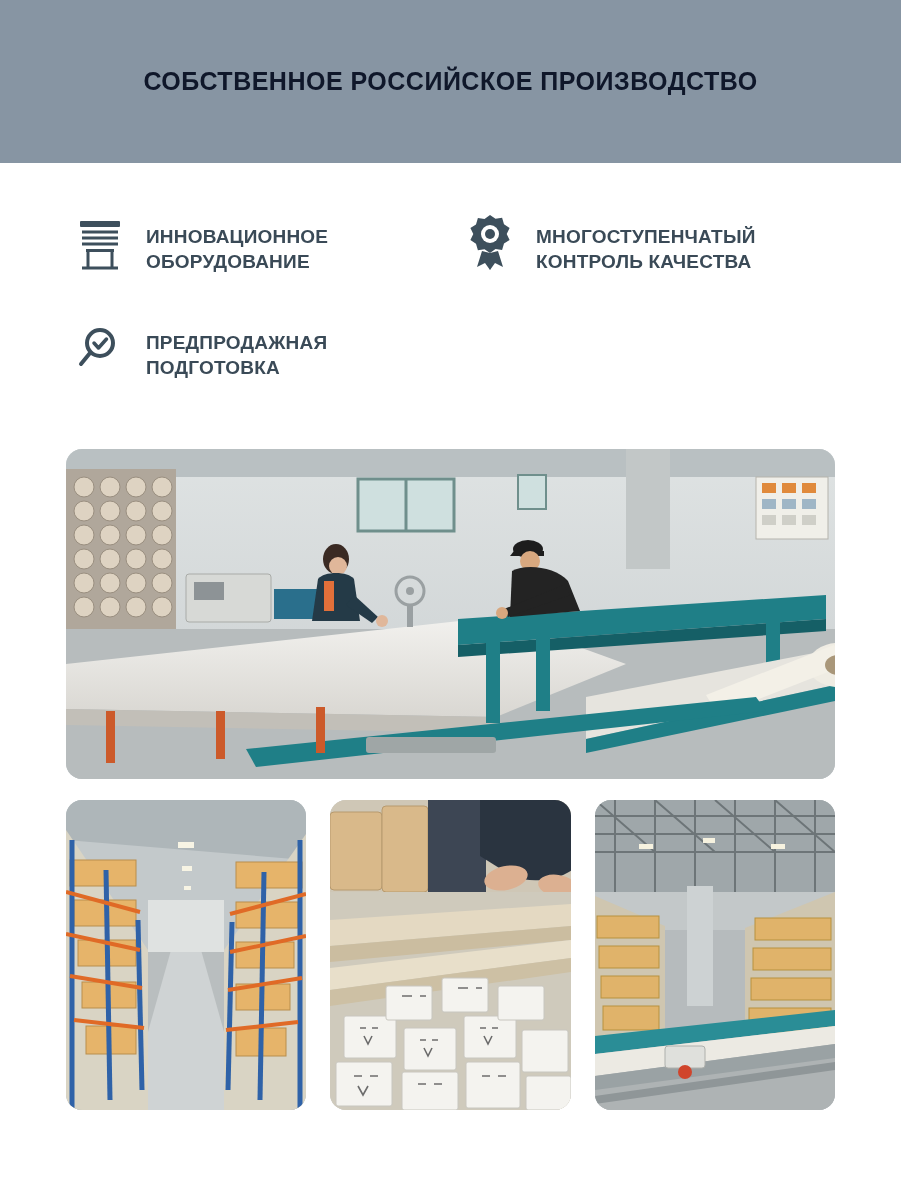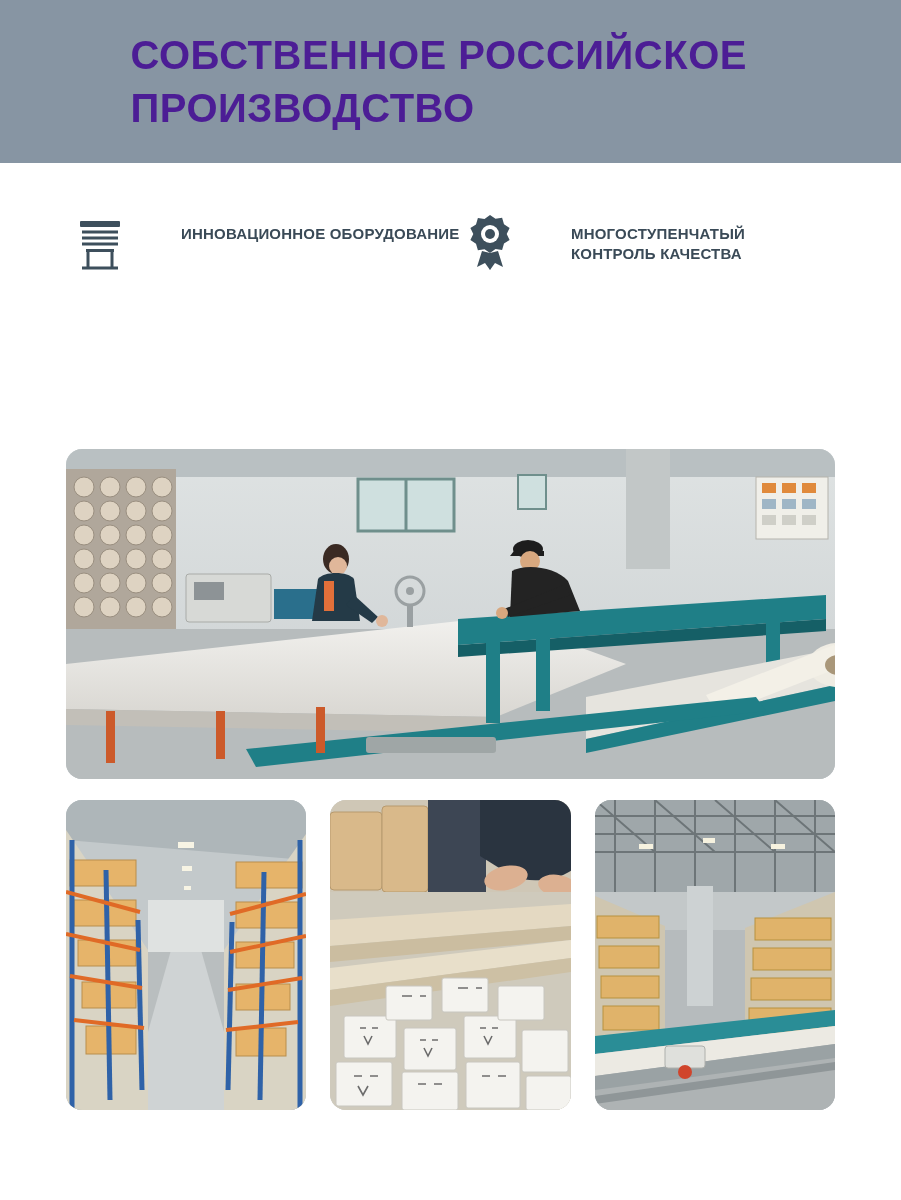--- a/index.html
+++ b/index.html
@@ -21,26 +21,26 @@
   
   .header {
     width: 901px;
     height: 163px;
     background: #8795a3;
     display: flex;
     align-items: center;
     justify-content: center;
   }
   .header-title {
-    color: #4c1d95;
-    font-size: 40px;
+    color: #0f172a;
+    font-size: 25px;
     font-weight: bold;
     line-height: 1.32;
     letter-spacing: 0.5px;
-    text-align: left;
+    text-align: center;
     text-transform: uppercase;
     max-width: 640px;
   }
 
   
   .features {
     position: absolute;
     top: 215px;
     left: 72px;
     width: 760px;
@@ -57,28 +57,27 @@
     width: 56px;
     height: 60px;
     flex: 0 0 56px;
     display: flex;
     align-items: center;
     justify-content: center;
     color: #3d4f5c;
   }
   .feature .ftext {
     color: #3a4a57;
-    font-size: 15px;
+    font-size: 19px;
     font-weight: bold;
     line-height: 1.33;
     letter-spacing: 0.2px;
     text-transform: uppercase;
     padding-top: 9px;
     max-width: 300px;
-    margin-left: 35px;
   }
   .feature.f2 .ico { transform: translateY(-4px); }
   .feature.f3 .ico { transform: translateY(2px); }
   .feature.f4 .ico { transform: translateY(-2px); }
 
   
   .photo {
     position: absolute;
     border-radius: 16px;
     overflow: hidden;
@@ -130,20 +129,30 @@
           <circle cx="28" cy="23" r="9" fill="#ffffff"></circle>
           <circle cx="28" cy="23" r="5" fill="#3d4f5c"></circle>
           <path d="M20 40l-5 16 8-4 5 7 4-16z"></path>
           <path d="M36 40l5 16-8-4-5 7-4-16z"></path>
         </svg>
       </span>
       <span class="ftext">МНОГОСТУПЕНЧАТЫЙ КОНТРОЛЬ КАЧЕСТВА</span>
     </div>
 
 
+    <div class="feature f4">
+      <span class="ico">
+        <svg viewBox="0 0 56 60" fill="none" stroke="#3d4f5c" stroke-width="4" stroke-linecap="round">
+          <circle cx="28" cy="24" r="13"></circle>
+          <path d="M22 24l4.5 5 8-9" stroke-width="3.5" stroke-linejoin="round"></path>
+          <line x1="18" y1="34" x2="9" y2="45"></line>
+        </svg>
+      </span>
+      <span class="ftext">ПРЕДПРОДАЖНАЯ ПОДГОТОВКА</span>
+    </div>
 
   </div>
 
   <div class="photo photo-main">
     <svg viewBox="0 0 769 330" preserveAspectRatio="xMidYMid slice">
       <defs>
         <linearGradient id="wall" x1="0" y1="0" x2="0" y2="1">
           <stop offset="0" stop-color="#dfe3e3"></stop>
           <stop offset="1" stop-color="#c9ced0"></stop>
         </linearGradient>

